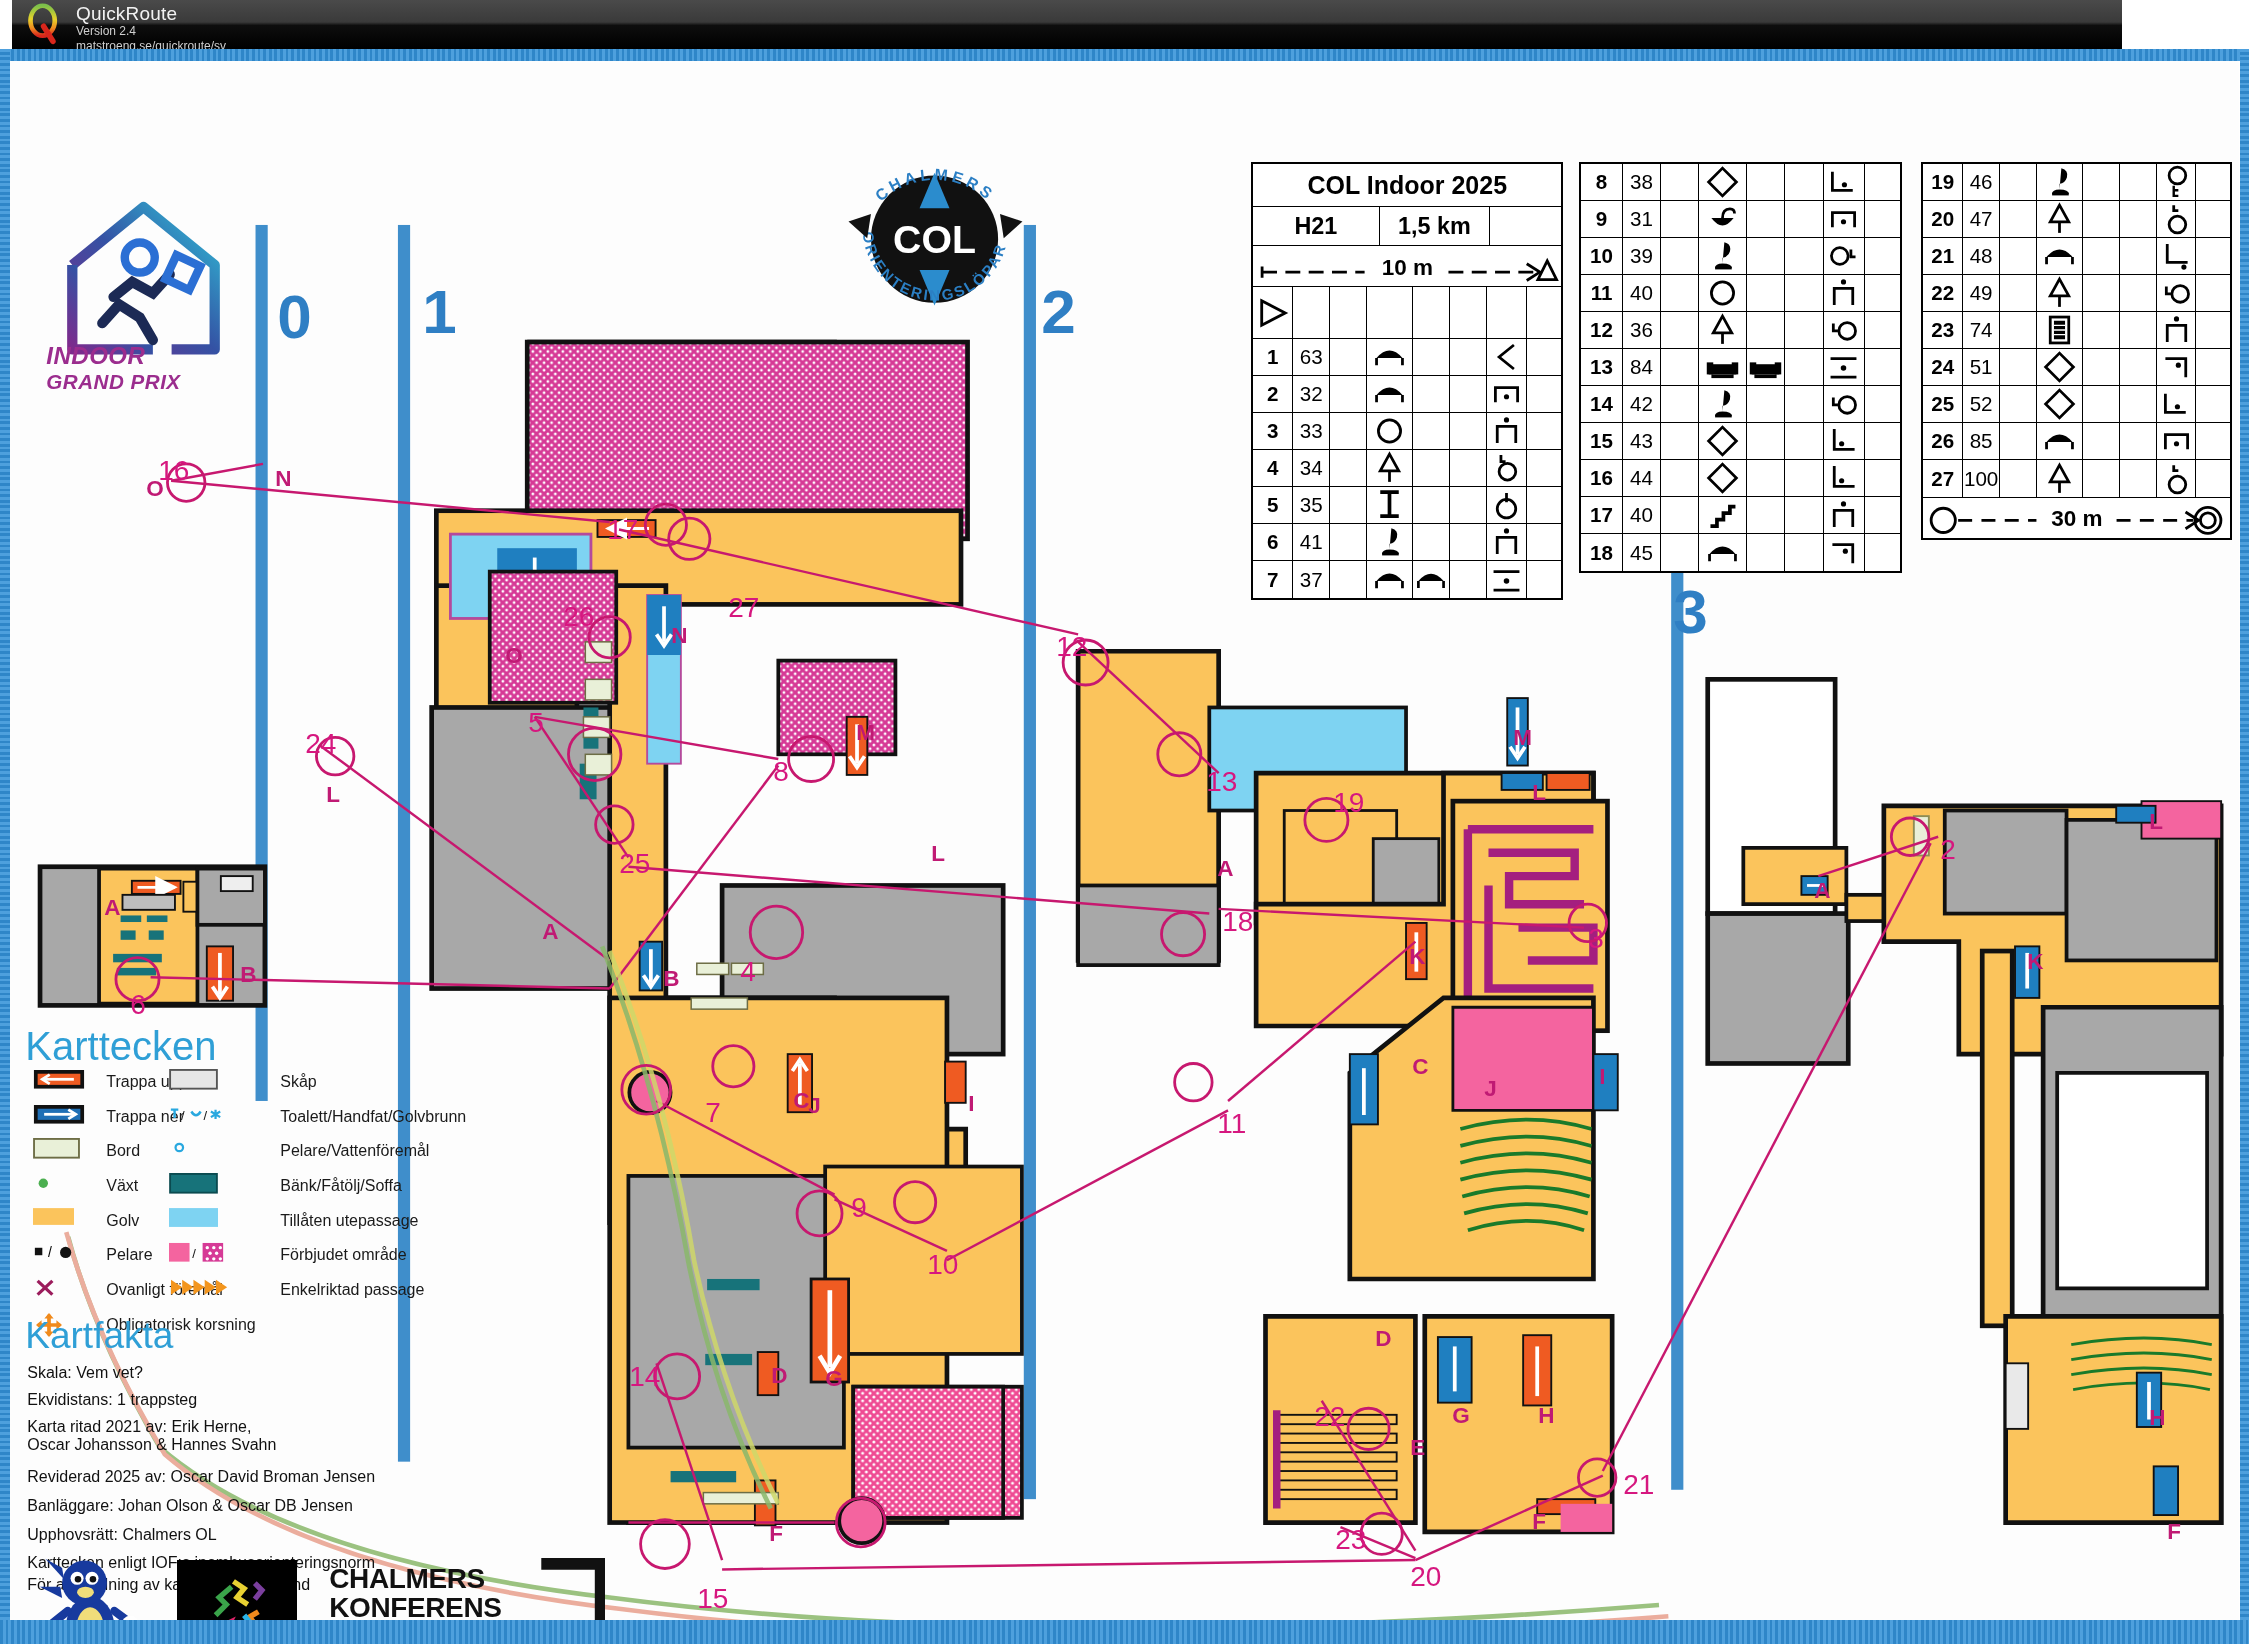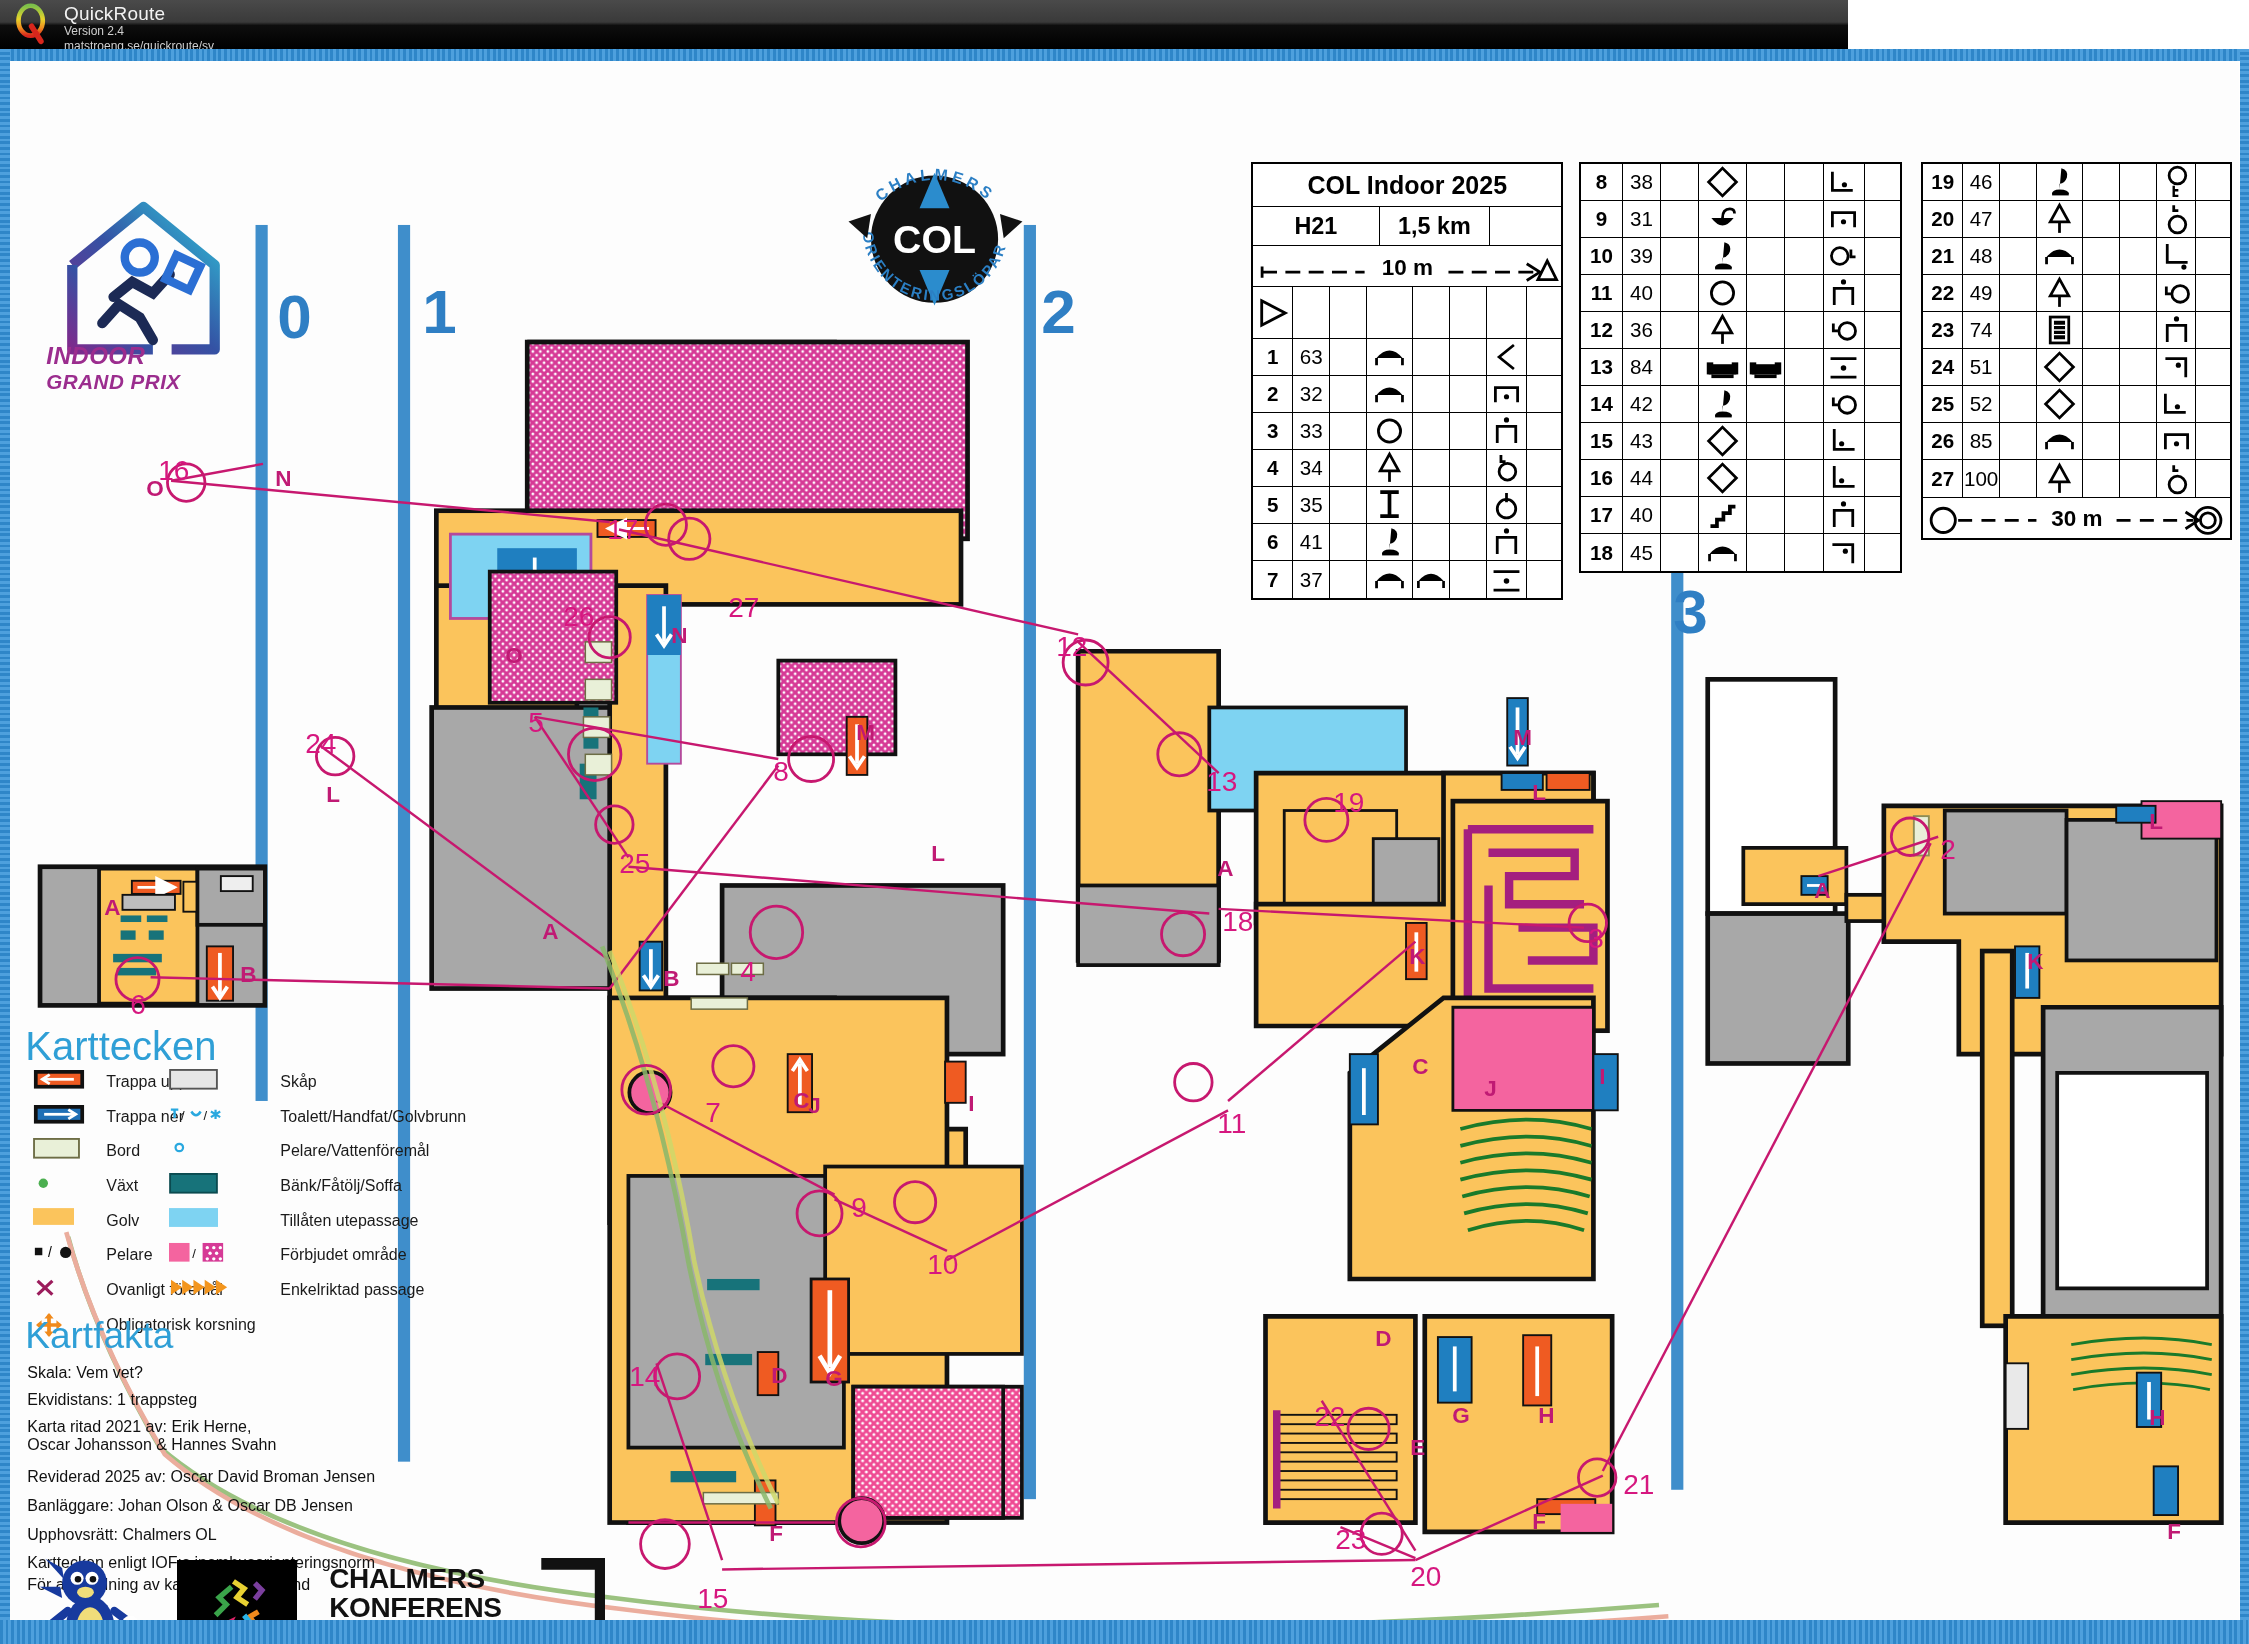--- a/index.html
+++ b/index.html
@@ -4,21 +4,21 @@
 <style>
   * { box-sizing: border-box; }
   html, body { margin:0; padding:0; background:#fff; }
   body {
     width:2250px; height:1644px; position:relative; overflow:hidden;
     font-family:"Liberation Sans", sans-serif;
   }
 
   
   #titlebar{
-    position:absolute; left:0; top:0; width:1848px; height:49px;
+    position:absolute; left:12px; top:0; width:2110px; height:49px;
     background:linear-gradient(to bottom,#4a4a4a 0%,#3a3a3a 45%,#0d0d0d 52%,#000 100%);
     color:#e8e8e8;
   }
   #qr-logo{
     position:absolute; left:11.2px; top:1.9px; width:43px; height:43px;
   }
   #qr-title{ position:absolute; left:64px; top:2.8px; font-size:19px; color:#f2f2f2; letter-spacing:0.2px;}
   #qr-version{ position:absolute; left:64px; top:24px; font-size:12px; color:#cfcfcf;}
   #qr-url{ position:absolute; left:64px; top:39px; font-size:12px; color:#cfcfcf;}
   #tempo-wrap{ position:absolute; right:20.6px; top:3.7px; width:478px; height:43px;}

